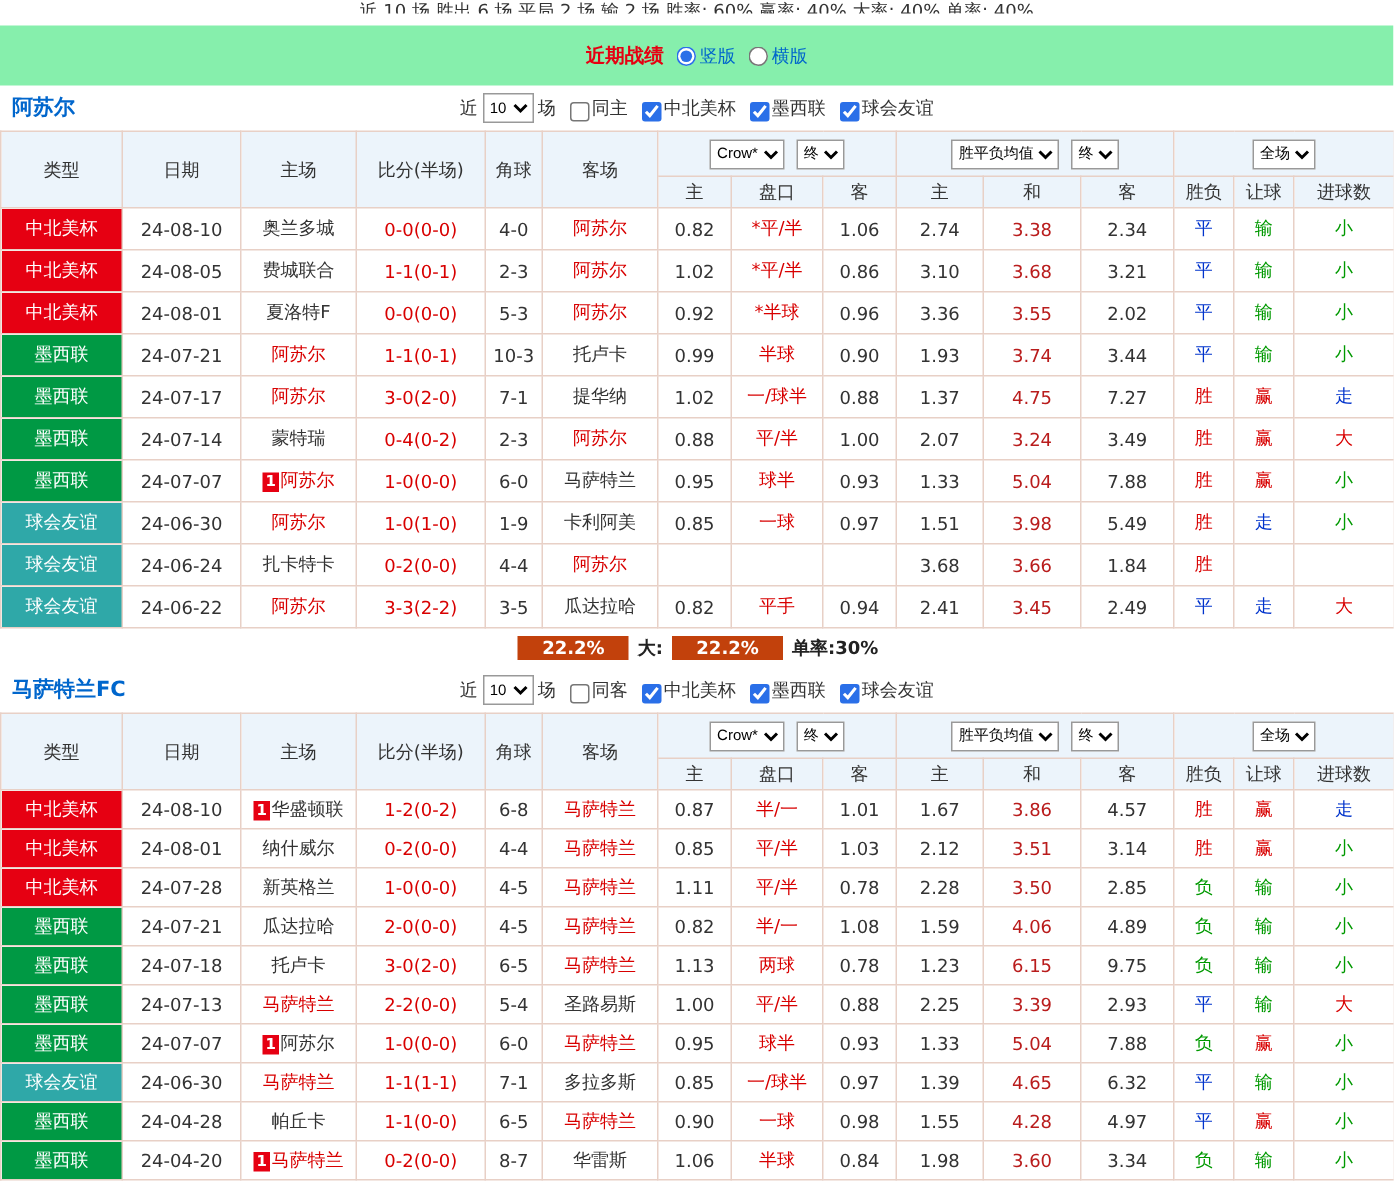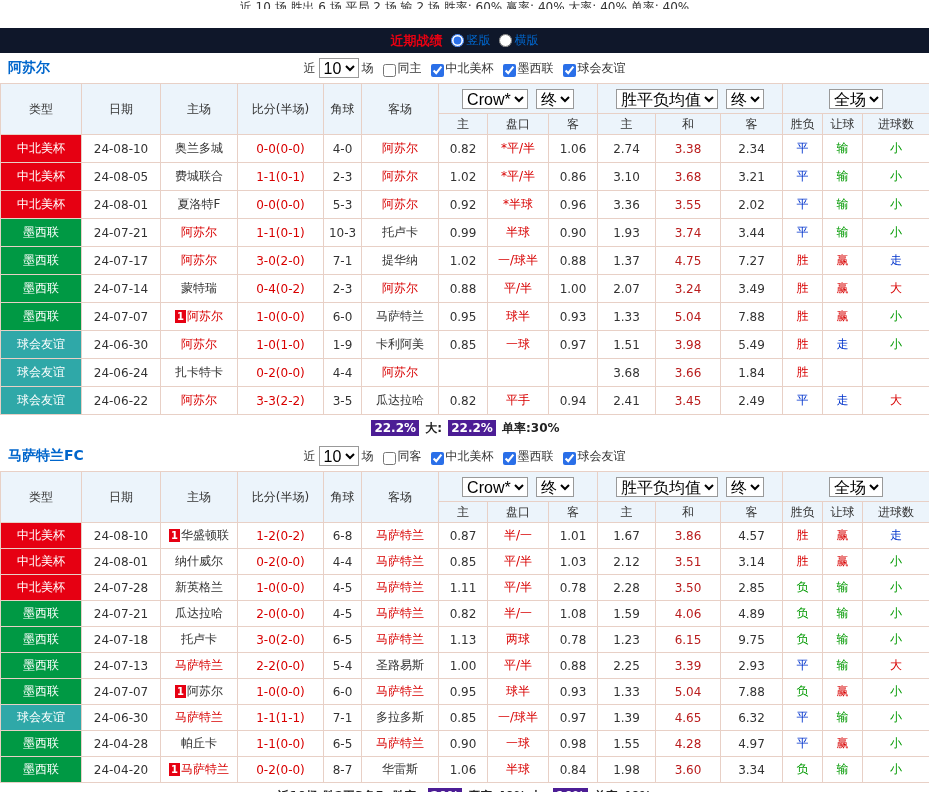--- a/index.html
+++ b/index.html
@@ -1,48 +1,48 @@
 <!DOCTYPE html>
 <html><head>
 <meta charset="utf-8">
 <style>
 *{margin:0;padding:0;box-sizing:border-box}
 html,body{background:#fff}
 body{width:929px;font-family:"DejaVu Sans","Liberation Sans",sans-serif;font-size:12px;color:#333}
 .cut-line{height:9px;overflow:hidden;text-align:center;white-space:nowrap}
 .cut-line span{display:inline-block;margin-top:-8px;font-size:12px;color:#333}
-.topbar{margin-top:19px;height:25px;background:#0f172a;display:flex;align-items:center;justify-content:center;gap:8px}
+.topbar{margin-top:8px;height:40px;background:#86efac;display:flex;align-items:center;justify-content:center;gap:8px}
 .topbar .bar-title{color:#e60012;font-weight:bold;font-size:13px}
 .topbar label{display:flex;align-items:center;gap:3px;color:#0066cc;cursor:pointer}
 .section-head{position:relative;height:30px;display:flex;align-items:center}
 .team-name{position:absolute;left:8px;color:#0066cc;font-weight:bold;font-size:14px}
 .controls{margin:0 auto;display:flex;align-items:center;gap:3px}
 .controls label{display:flex;align-items:flex-end;cursor:pointer}
 input[type=checkbox],input[type=radio]{accent-color:#2a6fe8;margin:0 2px 0 6px;vertical-align:middle}
 .topbar input[type=radio]{margin:0}
-select{font-size:16px;height:20px;border:1px solid #999;background:#fff}
+select{font-size:10px;height:20px;border:1px solid #999;background:#fff}
 table{width:929px;border-collapse:collapse;table-layout:fixed}
 th,td{border:1px solid #e8d0c6;text-align:center;overflow:hidden;white-space:nowrap;font-weight:normal;font-size:12px}
 thead th{background:#ecf4fb;color:#333}
 tr.h1 th{height:30px}
 tr.h2 th{height:21px}
 tbody td{height:28px;background:#fff}
 table.t2 tbody td{height:26px}
 .lg{color:#fff}
 .lg-red{background:#e60012}
 .lg-green{background:#009944}
 .lg-teal{background:#2fa8a8}
 .score,.handicap,.red-team,.clr-red{color:#d80000}
 .avg-draw{color:#b91c1c}
 .clr-blue{color:#0033cc}
 .clr-green{color:#009900}
 .badge1{display:inline-block;min-width:11px;height:13px;line-height:13px;background:#e60012;color:#fff;font-size:10px;font-weight:bold;padding:0 1px;margin-right:1px}
 .footer-line{height:26px;display:flex;align-items:center;justify-content:center;font-weight:bold;color:#222}
 .footer-line span{white-space:pre}
-.footer-line .hl{background:#4c1d95;color:#fff;padding:1px 3px;margin:0 2px}
+.footer-line .hl{background:#c2410c;color:#fff;padding:1px 16px;margin:0 2px}
 .sel-cell select{margin:4px 2px}
 </style>
 </head>
 <body>
 
 <div class="cut-line"><span>近 10 场 胜出 6 场 平局 2 场 输 2 场 胜率: 60% 赢率: 40% 大率: 40% 单率: 40%</span></div>
 
 <div class="topbar">
   <span class="bar-title">近期战绩</span>
   <label>

